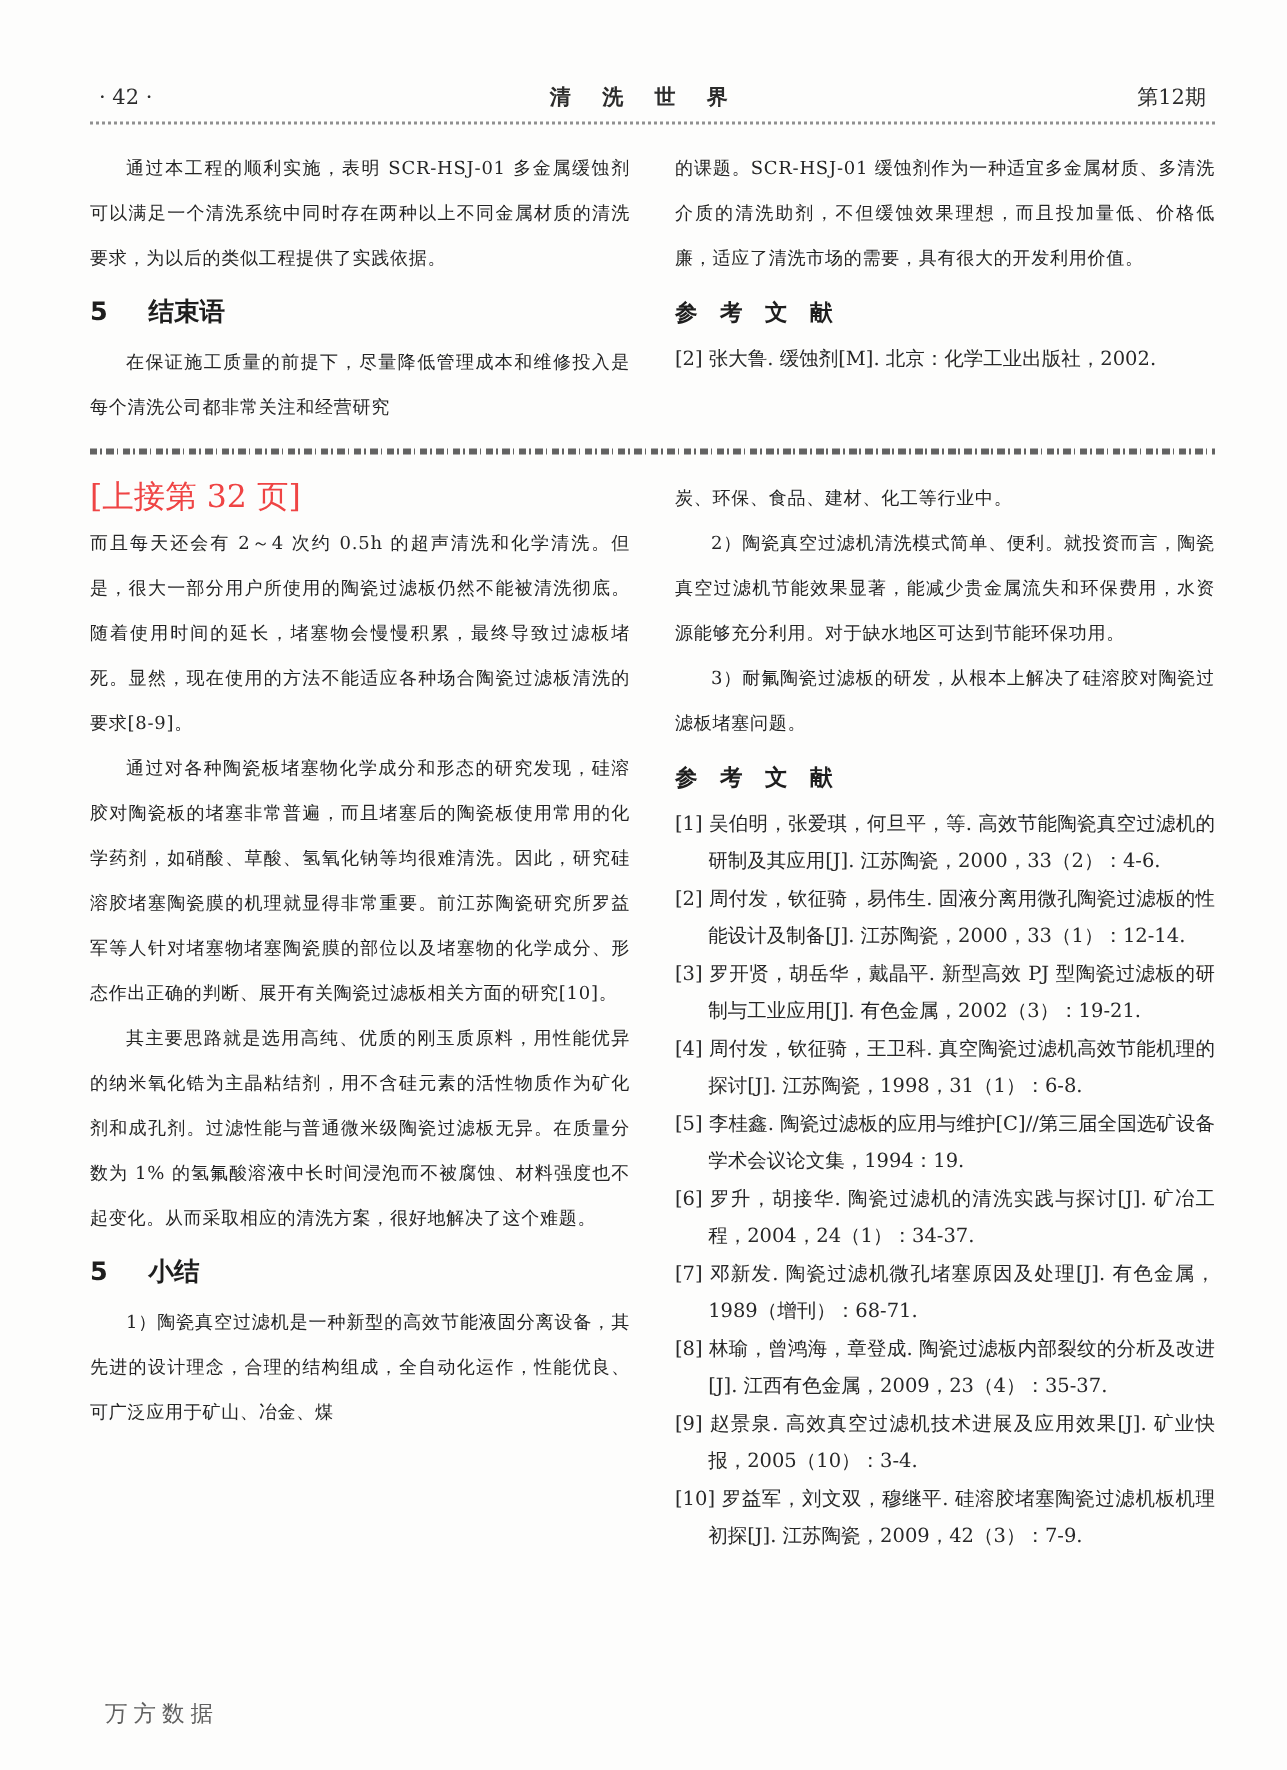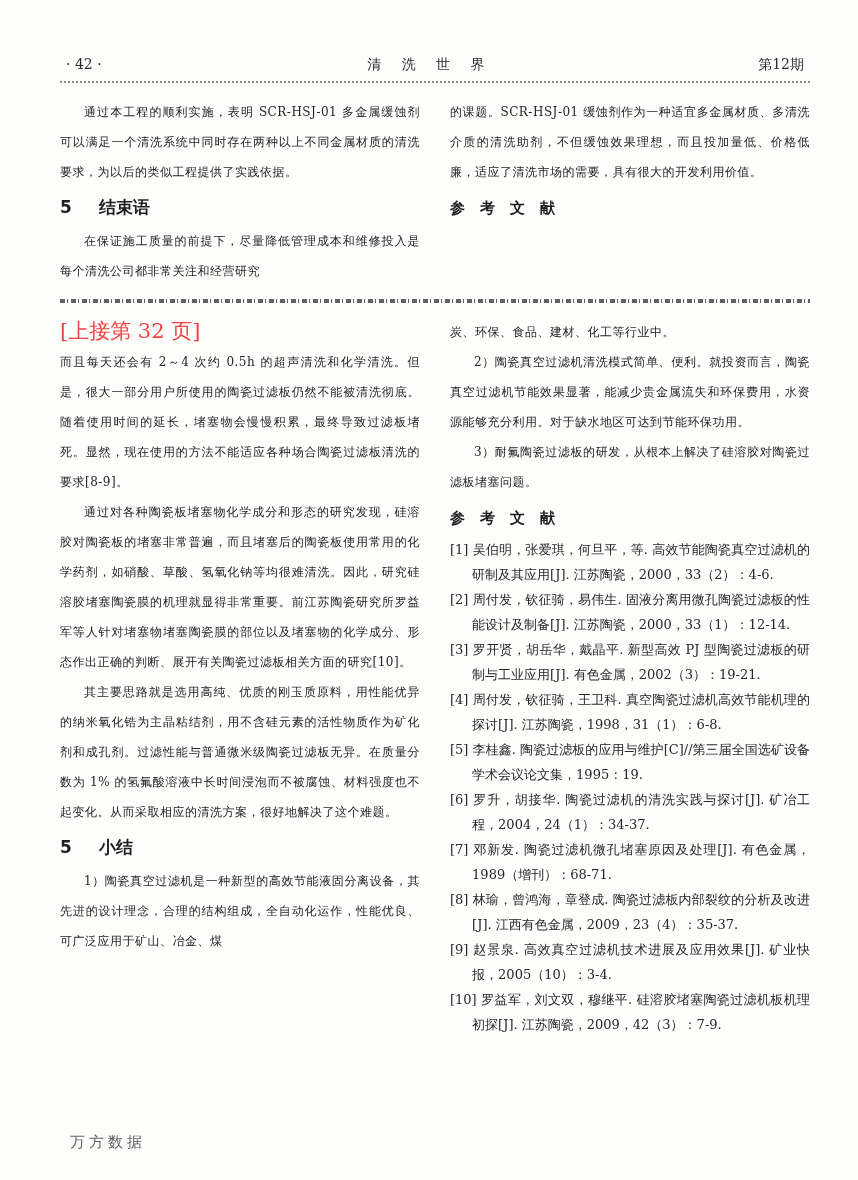--- a/index.html
+++ b/index.html
@@ -7,21 +7,21 @@
     width:858px;height:1180px;
     background:#fdfdfc;
     color:#222;
     font-family:"DejaVu Serif","Liberation Serif",serif;
     position:relative;overflow:hidden;
   }
   .sheet{position:absolute;inset:0;padding:56px 48px 0 60px;box-sizing:border-box;}
   
   .hdr{display:flex;justify-content:space-between;align-items:baseline;
        font-size:14px;color:#2c2c2c;padding:0 6px;}
-  .hdr .center{letter-spacing:8px;font-weight:normal;}
+  .hdr .center{letter-spacing:8px;font-weight:bold;}
   .hdr-rule{border-bottom:2px dotted #6b6b6b;margin-top:7px;opacity:.75;}
   
   .cols{display:flex;gap:30px;margin-top:14px;}
   .col{flex:1 1 0;min-width:0;}
   
   p.body{font-size:12px;line-height:30px;margin:0;text-align:justify;
          letter-spacing:.5px;color:#242424;}
   .indent{text-indent:2em;}
   
   .sec-head{font-size:17px;font-weight:bold;margin:9px 0 7px;
@@ -61,20 +61,21 @@
       <p class="body indent">通过本工程的顺利实施，表明 SCR-HSJ-01 多金属缓蚀剂可以满足一个清洗系统中同时存在两种以上不同金属材质的清洗要求，为以后的类似工程提供了实践依据。</p>
       <div class="sec-head">
         <span class="no">5</span>
         <span>结束语</span>
       </div>
       <p class="body indent">在保证施工质量的前提下，尽量降低管理成本和维修投入是每个清洗公司都非常关注和经营研究</p>
     </div>
     <div class="col">
       <p class="body">的课题。SCR-HSJ-01 缓蚀剂作为一种适宜多金属材质、多清洗介质的清洗助剂，不但缓蚀效果理想，而且投加量低、价格低廉，适应了清洗市场的需要，具有很大的开发利用价值。</p>
       <div class="refs-head">参　考　文　献</div>
+      <p class="ref">[2] 张大鲁. 缓蚀剂[M]. 北京：化学工业出版社，2002.</p>
     </div>
   </div>
 
   <div class="divider"></div>
 
   <div class="cols">
     <div class="col">
       <p class="cont-note">[上接第 32 页]</p>
       <p class="body">而且每天还会有 2～4 次约 0.5h 的超声清洗和化学清洗。但是，很大一部分用户所使用的陶瓷过滤板仍然不能被清洗彻底。随着使用时间的延长，堵塞物会慢慢积累，最终导致过滤板堵死。显然，现在使用的方法不能适应各种场合陶瓷过滤板清洗的要求[8-9]。</p>
       <p class="body indent">通过对各种陶瓷板堵塞物化学成分和形态的研究发现，硅溶胶对陶瓷板的堵塞非常普遍，而且堵塞后的陶瓷板使用常用的化学药剂，如硝酸、草酸、氢氧化钠等均很难清洗。因此，研究硅溶胶堵塞陶瓷膜的机理就显得非常重要。前江苏陶瓷研究所罗益军等人针对堵塞物堵塞陶瓷膜的部位以及堵塞物的化学成分、形态作出正确的判断、展开有关陶瓷过滤板相关方面的研究[10]。</p>
@@ -87,21 +88,21 @@
     </div>
     <div class="col">
       <p class="body">炭、环保、食品、建材、化工等行业中。</p>
       <p class="body indent">2）陶瓷真空过滤机清洗模式简单、便利。就投资而言，陶瓷真空过滤机节能效果显著，能减少贵金属流失和环保费用，水资源能够充分利用。对于缺水地区可达到节能环保功用。</p>
       <p class="body indent">3）耐氟陶瓷过滤板的研发，从根本上解决了硅溶胶对陶瓷过滤板堵塞问题。</p>
       <div class="refs-head">参　考　文　献</div>
       <p class="ref">[1] 吴伯明，张爱琪，何旦平，等. 高效节能陶瓷真空过滤机的研制及其应用[J]. 江苏陶瓷，2000，33（2）：4-6.</p>
       <p class="ref">[2] 周付发，钦征骑，易伟生. 固液分离用微孔陶瓷过滤板的性能设计及制备[J]. 江苏陶瓷，2000，33（1）：12-14.</p>
       <p class="ref">[3] 罗开贤，胡岳华，戴晶平. 新型高效 PJ 型陶瓷过滤板的研制与工业应用[J]. 有色金属，2002（3）：19-21.</p>
       <p class="ref">[4] 周付发，钦征骑，王卫科. 真空陶瓷过滤机高效节能机理的探讨[J]. 江苏陶瓷，1998，31（1）：6-8.</p>
-      <p class="ref">[5] 李桂鑫. 陶瓷过滤板的应用与维护[C]//第三届全国选矿设备学术会议论文集，1995：19.</p>
+      <p class="ref">[5] 李桂鑫. 陶瓷过滤板的应用与维护[C]//第三届全国选矿设备学术会议论文集，1994：19.</p>
       <p class="ref">[6] 罗升，胡接华. 陶瓷过滤机的清洗实践与探讨[J]. 矿冶工程，2004，24（1）：34-37.</p>
       <p class="ref">[7] 邓新发. 陶瓷过滤机微孔堵塞原因及处理[J]. 有色金属，1989（增刊）：68-71.</p>
       <p class="ref">[8] 林瑜，曾鸿海，章登成. 陶瓷过滤板内部裂纹的分析及改进[J]. 江西有色金属，2009，23（4）：35-37.</p>
       <p class="ref">[9] 赵景泉. 高效真空过滤机技术进展及应用效果[J]. 矿业快报，2005（10）：3-4.</p>
       <p class="ref">[10] 罗益军，刘文双，穆继平. 硅溶胶堵塞陶瓷过滤机板机理初探[J]. 江苏陶瓷，2009，42（3）：7-9.</p>
     </div>
   </div>
 
 </div>
 

